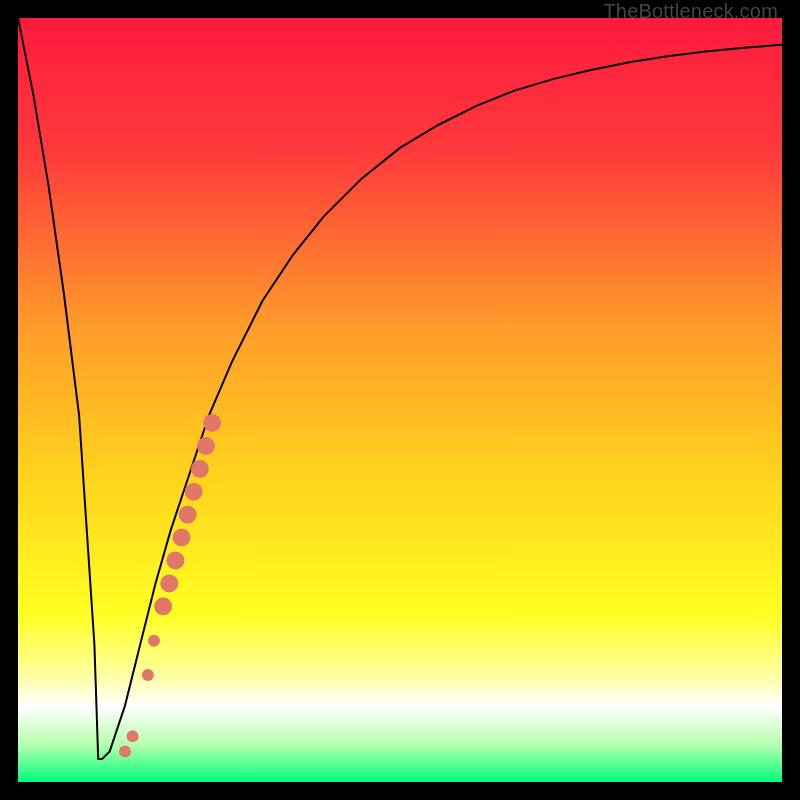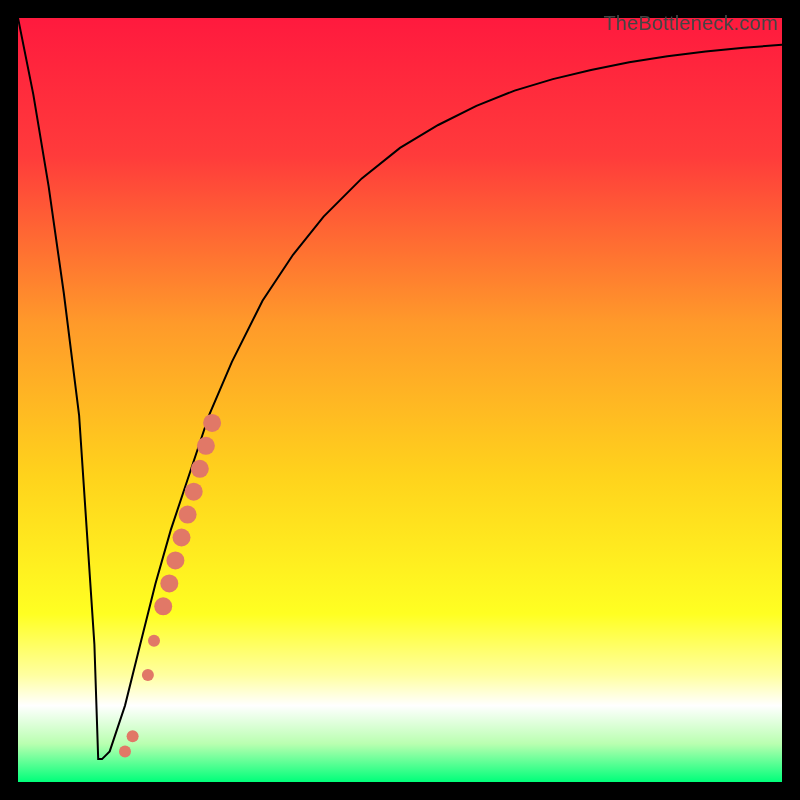--- a/index.html
+++ b/index.html
@@ -27,21 +27,21 @@
   .gradient-bg {
     position: absolute;
     left: 0;
     top: 0;
     width: 100%;
     height: 100%;
   }
   .watermark {
     position: absolute;
     right: 22px;
-    top: 12px;
+    top: 0px;
     font-size: 20px;
     font-weight: 500;
     color: #444;
     letter-spacing: 0.2px;
     font-family: Arial, Helvetica, sans-serif;
   }
   svg.overlay {
     position: absolute;
     left: 0;
     top: 0;

